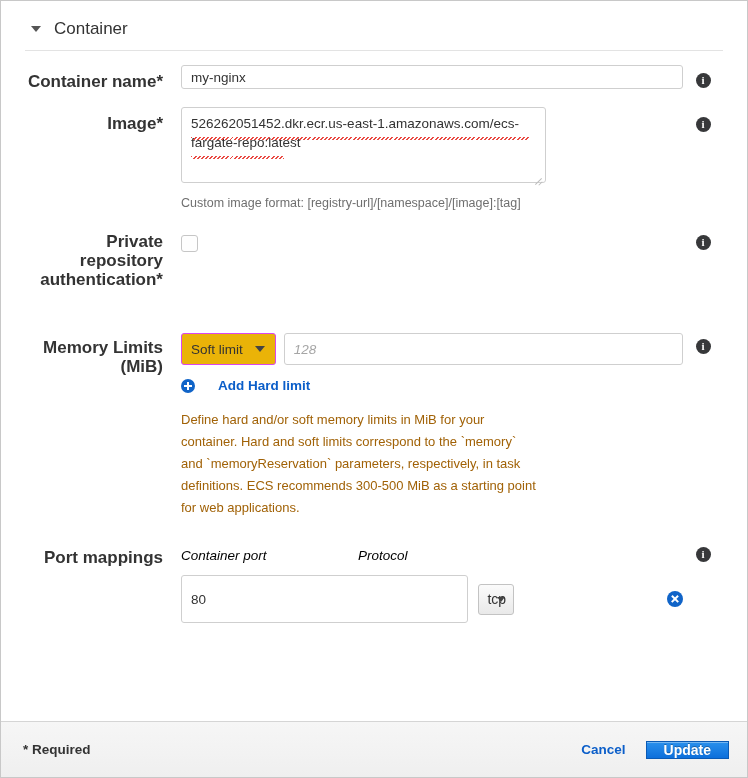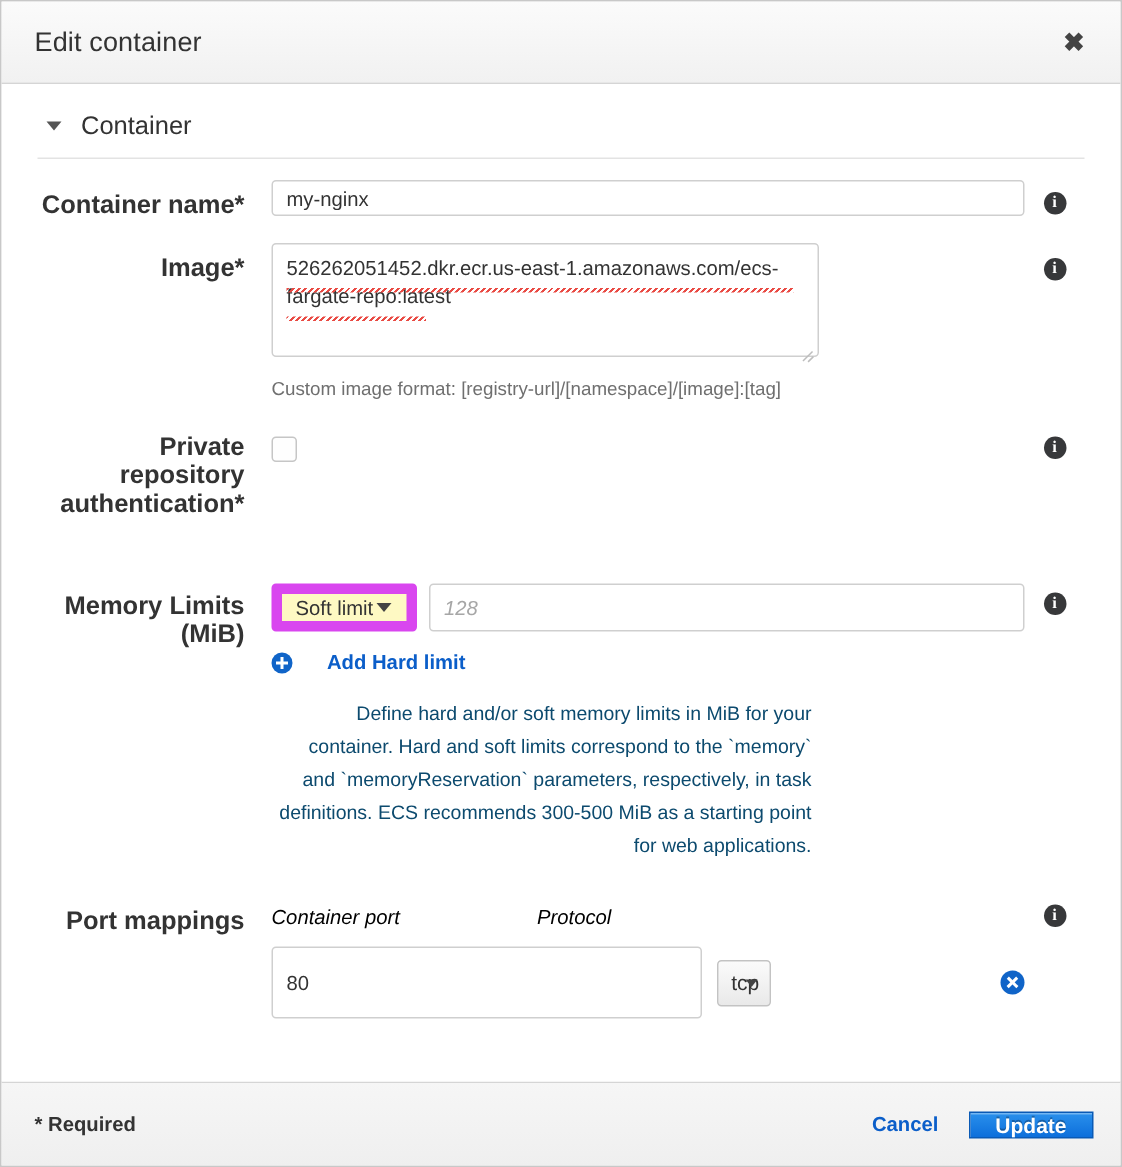--- a/index.html
+++ b/index.html
@@ -212,23 +212,23 @@
 
   .mem-line {
     display: flex;
     align-items: center;
     gap: 8px;
   }
   .select-box {
     position: relative;
     width: 115px;
     height: 32px;
-    border: 7px solid #d946ef;
+    border: 1px solid #d946ef;
     border-radius: 3px;
-    background: #fef9c3;
+    background: #eab308;
     display: flex;
     align-items: center;
     padding: 0 9px;
     font-size: 13.5px;
     color: #333;
     cursor: pointer;
   }
   .select-caret {
     position: absolute;
     right: 10px;
@@ -261,25 +261,24 @@
     content: "";
     position: absolute;
     background: #fff;
     left: 50%; top: 50%;
   }
   .plus-icon::before { width: 8px; height: 2px; transform: translate(-50%,-50%); }
   .plus-icon::after  { width: 2px; height: 8px; transform: translate(-50%,-50%); }
 
   .desc {
     font-size: 13px;
-    color: #0c4a6e;
+    color: #a16207;
     line-height: 22px;
     margin-top: 16px;
     max-width: 360px;
-    text-align: right;
   }
 
   .pm-headers {
     display: flex;
     font-size: 13.5px;
     font-style: italic;
     color: #000000;
     padding-top: 7px;
   }
   .pm-h1 { width: 177px; flex: 0 0 177px; }
@@ -377,24 +376,20 @@
     cursor: pointer;
     text-shadow: 0 -1px 0 rgba(0,0,0,.28);
     box-shadow: inset 0 1px 0 rgba(255,255,255,.35);
   }
 </style>
 </head>
 <body>
 
 <div class="modal">
 
-  <div class="modal-header">
-    <div class="modal-title">Edit container</div>
-    <div class="close-icon">✖</div>
-  </div>
 
   <div class="modal-body">
 
     <div class="section-head">
       <span class="caret-down-icon"></span>
       <span class="section-title">Container</span>
     </div>
     <div class="section-rule"></div>
 
     <div class="form">

